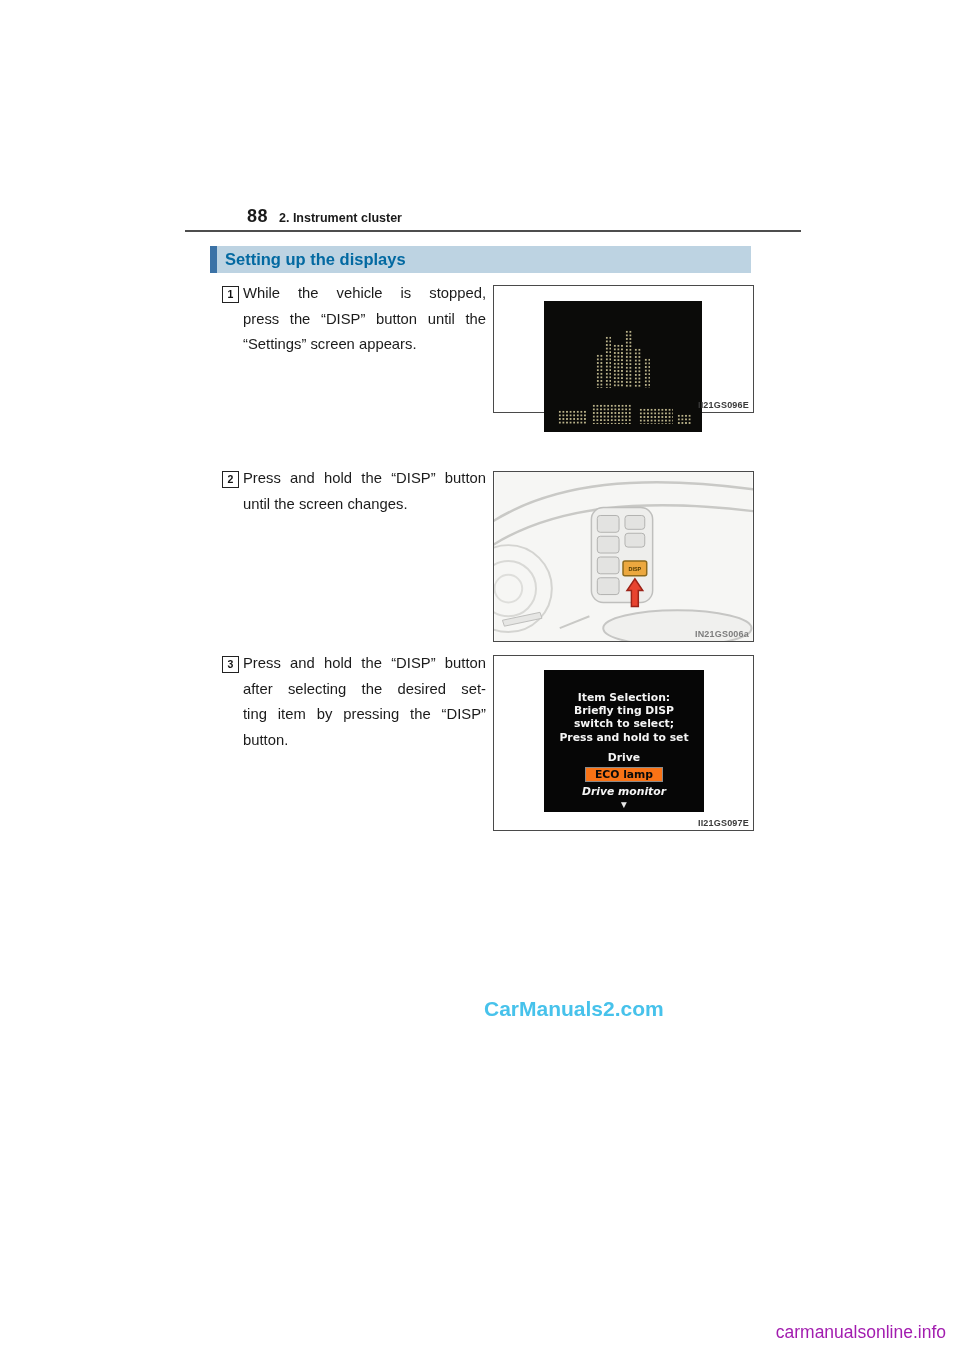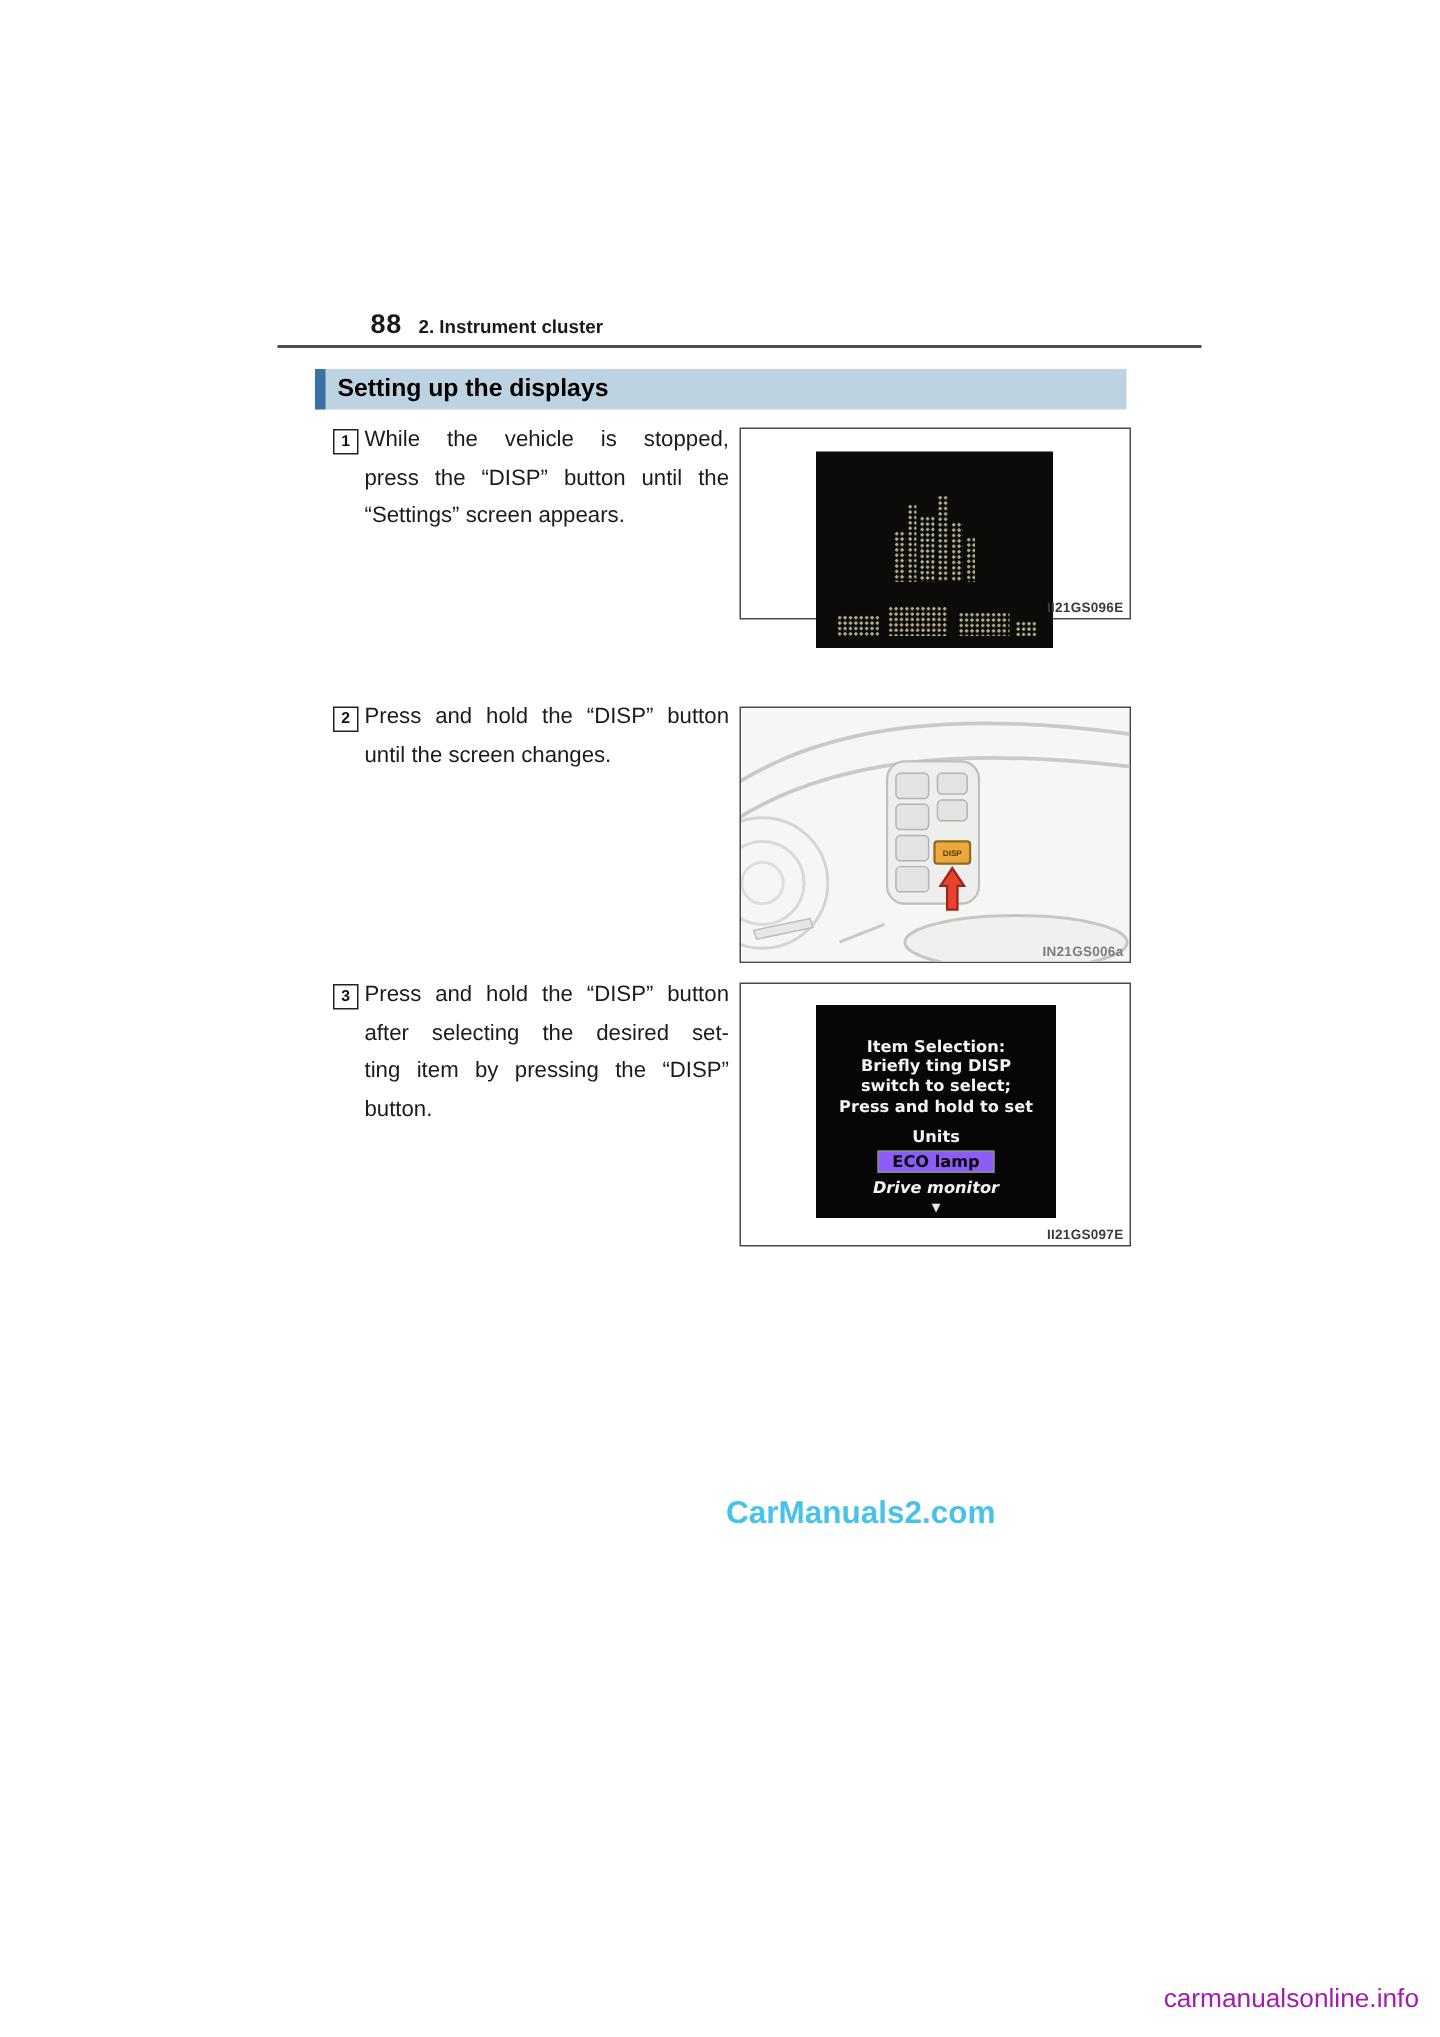--- a/index.html
+++ b/index.html
@@ -6,21 +6,21 @@
   .page {
     position:relative; width:960px; height:1358px; background:#ffffff;
     font-family:"Liberation Sans", sans-serif; color:#1a1a1a; overflow:hidden;
   }
   .pageno   { position:absolute; left:247px; top:206px; font-size:18px; font-weight:bold; letter-spacing:.5px;text-align:center; }
   .section  { position:absolute; left:279px; top:211px; font-size:12.5px; font-weight:bold; }
   .rule     { position:absolute; left:185px; top:230px; width:616px; height:2px; background:#4d4d4d; }
 
   .headingbar { position:absolute; left:210px; top:246px; width:541px; height:27px; background:#bdd3e2; }
   .accent     { position:absolute; left:0; top:0; width:7px; height:27px; background:#3b72a6; }
-  .headingtext{ position:absolute; left:15px; top:0; line-height:27px; font-size:16.5px; font-weight:bold; color:#000000; }
+  .headingtext{ position:absolute; left:15px; top:0; line-height:27px; font-size:16.5px; font-weight:bold; color:#0369a1; }
 
   .stepnum {
     position:absolute; left:222px; width:15px; height:15px; border:1.5px solid #222;
     font-size:10.5px; font-weight:bold; text-align:center; line-height:14px; color:#111; background:#fff;
   }
   .steptext { position:absolute; left:243px; width:243px; font-size:14.8px; line-height:25.5px; color:#1b1b1b; }
   .line { white-space:nowrap; }
   .line.just { text-align:justify; text-align-last:justify; white-space:normal; }
 
   .imgbox { position:absolute; left:493px; width:261px; border:1.5px solid #4a4a4a; background:#ffffff; box-sizing:border-box; }
@@ -38,21 +38,21 @@
   .wheelsvg { position:absolute; left:0; top:0; width:100%; height:100%; }
 
   
   .screen3 {
     position:absolute; left:50px; top:14px; width:160px; height:142px; background:#060606;
     color:#f4f4f4; font-family:"DejaVu Sans", sans-serif; font-weight:bold; font-size:10.8px;
     text-align:center; padding-top:21px; box-sizing:border-box;
   }
   .s3line  { line-height:13.2px; }
   .s3units { margin-top:7px; line-height:13px; }
-  .s3eco   { display:inline-block; margin-top:3px; background:#8b5cf6; color:#0a0a0a; border:1px solid #8a8a8a; padding:0 9px; line-height:13.5px; }
+  .s3eco   { display:inline-block; margin-top:3px; background:#f97316; color:#0a0a0a; border:1px solid #8a8a8a; padding:0 9px; line-height:13.5px; }
   .s3drive { margin-top:3px; line-height:13px;font-style:italic; }
   .s3arrow { font-size:7.5px; line-height:9px; color:#e8e8e8; margin-top:2px; }
 
   .watermark { position:absolute; left:484px; top:997px; font-size:21px; font-weight:bold; color:#47c2eb; }
   .footer    { position:absolute; right:14px; top:1322px; font-size:17.5px; color:#a21caf; }
 </style>
 </head>
 <body>
 
 <div class="page">
@@ -131,21 +131,21 @@
     <div class="line just">ting item by pressing the “DISP”</div>
     <div class="line">button.</div>
   </div>
 
   <div class="imgbox" style="top:655px;height:176px">
     <div class="screen3">
       <div class="s3line">Item Selection:</div>
       <div class="s3line">Briefly ting DISP</div>
       <div class="s3line">switch to select;</div>
       <div class="s3line">Press and hold to set</div>
-      <div class="s3units">Units</div>
+      <div class="s3units">Drive</div>
       <div>
         <span class="s3eco">ECO lamp</span>
       </div>
       <div class="s3drive">Drive monitor</div>
       <div class="s3arrow">▼</div>
     </div>
     <div class="imglabel">II21GS097E</div>
   </div>
 
   <div class="watermark">CarManuals2.com</div>

